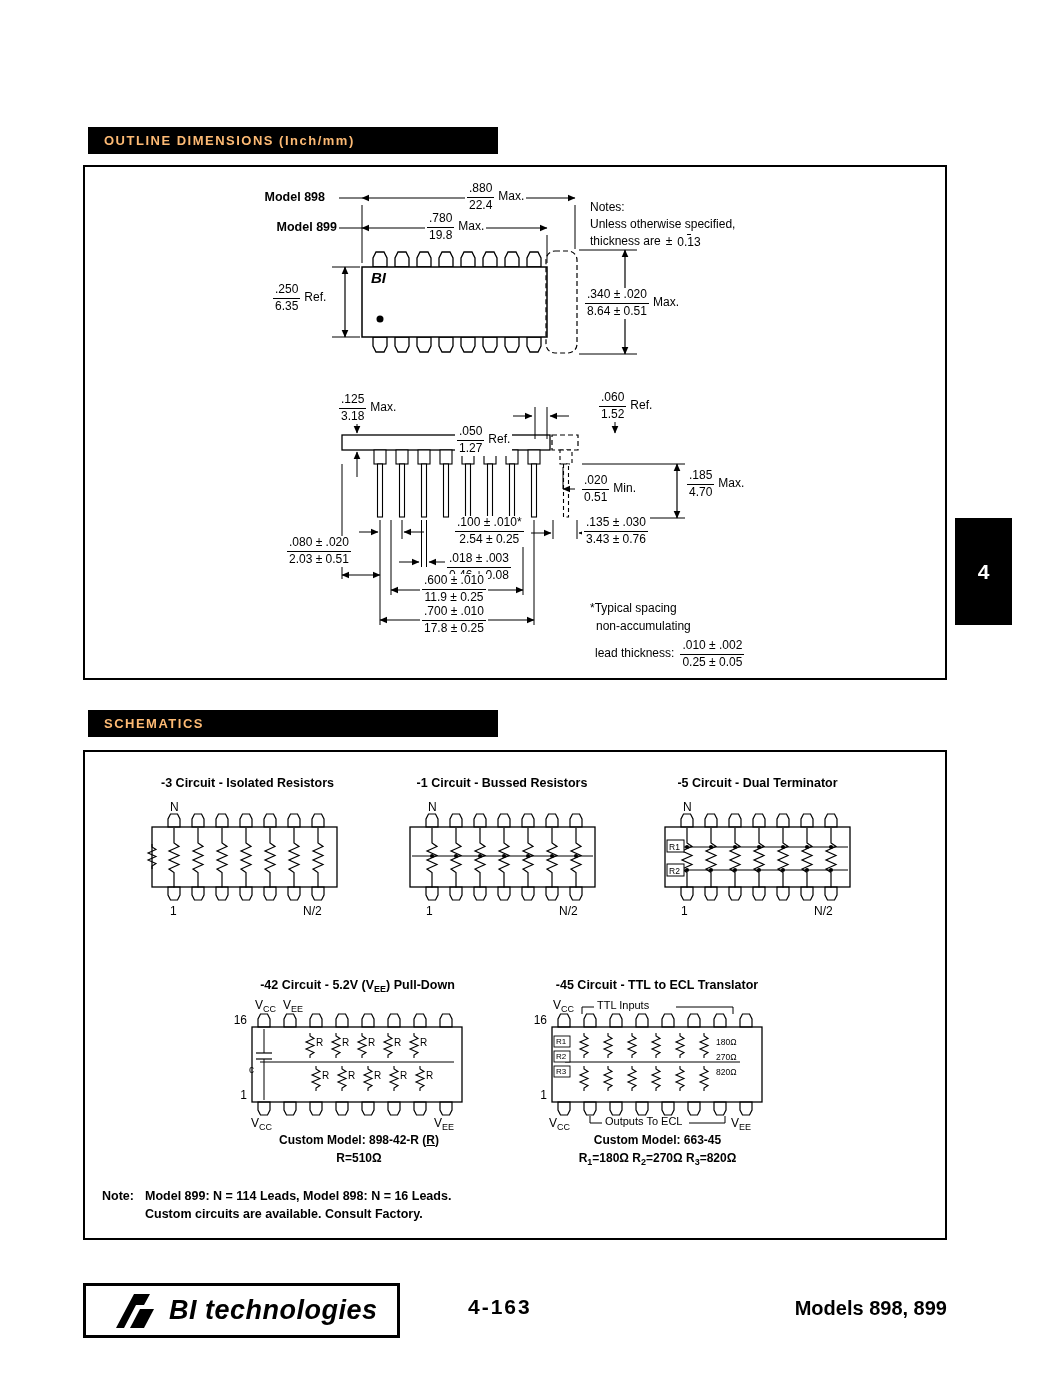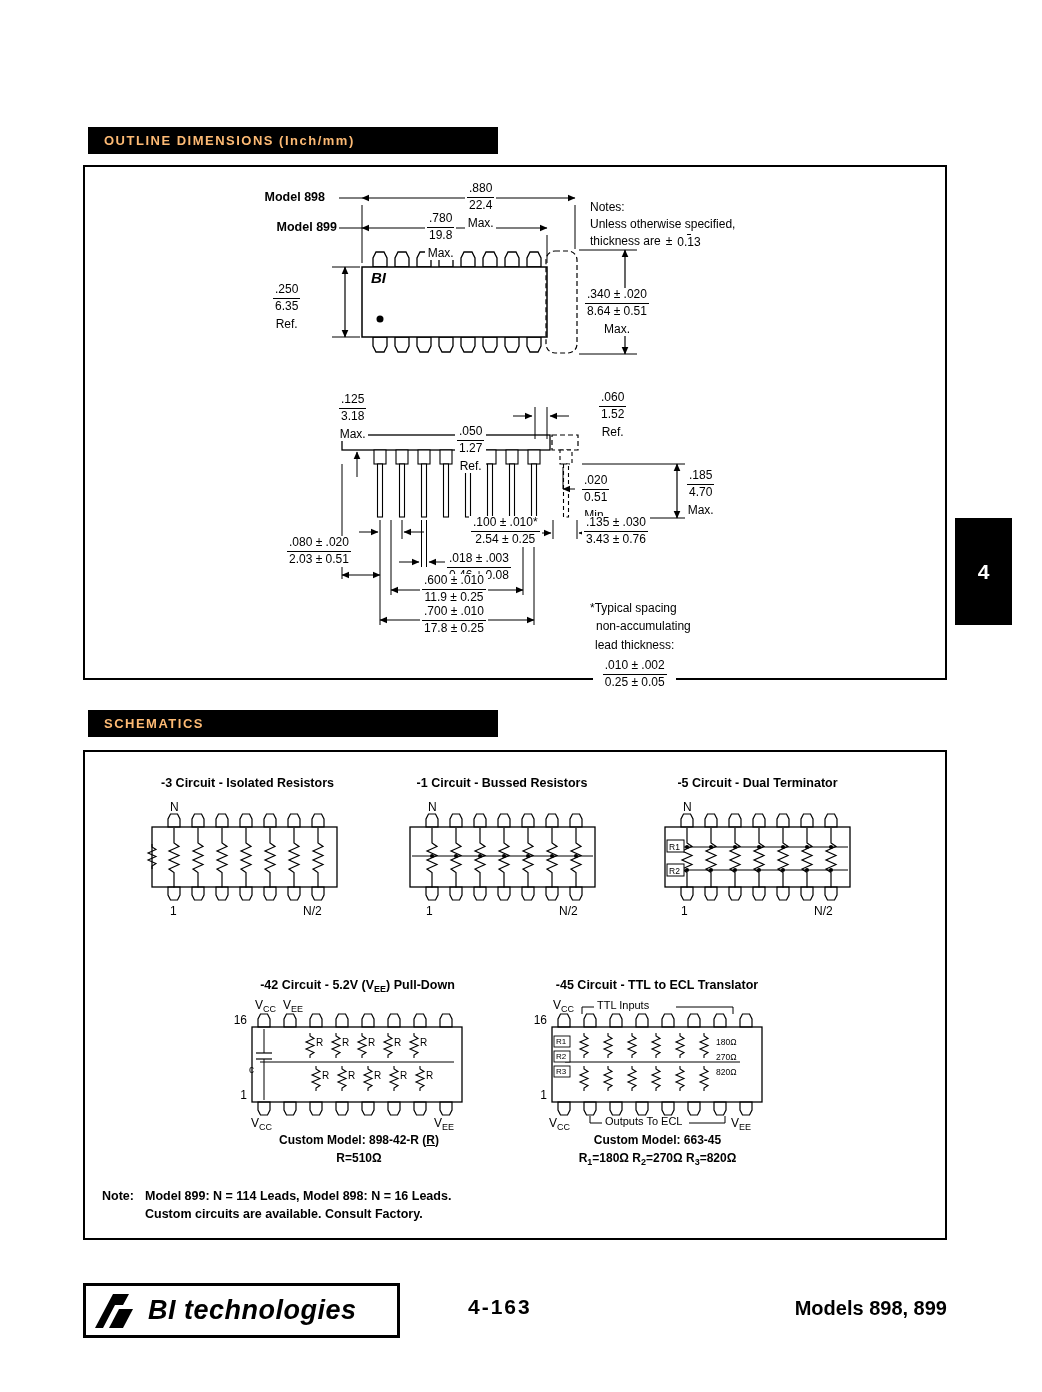--- a/index.html
+++ b/index.html
@@ -17,33 +17,33 @@
   .dim  { stroke:#000; stroke-width:1.2; fill:none; }
   .dash { fill:none; stroke:#000; stroke-width:1.2; stroke-dasharray:5 3; }
   .lab { position:absolute; font-size:12px; white-space:nowrap; }
   .bold { font-weight:bold; }
   .it { font-style:italic; }
   .ul { text-decoration:underline; }
   .rt { text-align:right; }
   .sz15 { font-size:15px; } .sz125 { font-size:12.5px; } .sz11 { font-size:11px; }
   .sz10 { font-size:10px; } .sz85 { font-size:8.5px; }
   .dimlabel { position:absolute; display:flex; align-items:center; gap:4px; background:#fff;
-              padding:0 2px; font-size:12px; white-space:nowrap; line-height:1.15;flex-direction:column; }
+              padding:0 2px; font-size:12px; white-space:nowrap; line-height:1.15; }
   .frac { display:inline-flex; flex-direction:column; align-items:center; line-height:1.15; }
   .fr-top { border-bottom:1.3px solid #000; padding:0 2px 1px 2px; }
   .fr-bot { padding-top:1px; }
   sub.sb { font-size:9px; vertical-align:-3px; line-height:1; }
   .sidetab { position:absolute; left:955px; top:518px; width:57px; height:107px; background:#000;
              color:#fff; display:flex; align-items:center; justify-content:center;
              font-size:21px; font-weight:bold; }
   .schem-title { position:absolute; font-weight:bold; font-size:12.5px; text-align:center;
                  white-space:nowrap; }
   .caption { position:absolute; font-weight:bold; font-size:12px; text-align:center; white-space:nowrap; }
   .logobox { position:absolute; left:83px; top:1283px; width:317px; height:55px; border:3px solid #000;
-             display:flex; align-items:center; padding-left:7px; gap:9px; background:#fff; }
+             display:flex; align-items:center; padding-left:28px; gap:9px; background:#fff; }
   .brand { font-weight:bold; font-style:italic; font-size:27px; letter-spacing:0.5px; }
   .pagenum { position:absolute; left:468px; top:1295px; font-weight:bold; font-size:21px; letter-spacing:2px; }
   .models  { position:absolute; right:95px; top:1297px; font-weight:bold; font-size:20px; }
 </style>
 </head>
 <body>
 
 <div class="page">
 
   <div class="secbar" style="left:88px; top:127px; width:410px;">
@@ -242,21 +242,21 @@
         </span>
       <span>Min.</span>
     </div>
     <div class="dimlabel" style="left:600px; top:302px;">
       <span class="frac">
           <span class="fr-top">.185</span>
           <span class="fr-bot">4.70</span>
         </span>
       <span>Max.</span>
     </div>
-    <div class="dimlabel" style="left:368px; top:349px;margin-left:16px;">
+    <div class="dimlabel" style="left:368px; top:349px;">
       <span class="frac">
           <span class="fr-top">.100 ± .010*</span>
           <span class="fr-bot">2.54 ± 0.25</span>
         </span>
     </div>
     <div class="dimlabel" style="left:360px; top:385px;">
       <span class="frac">
           <span class="fr-top">.018 ± .003</span>
           <span class="fr-bot">0.46 ± 0.08</span>
         </span>

